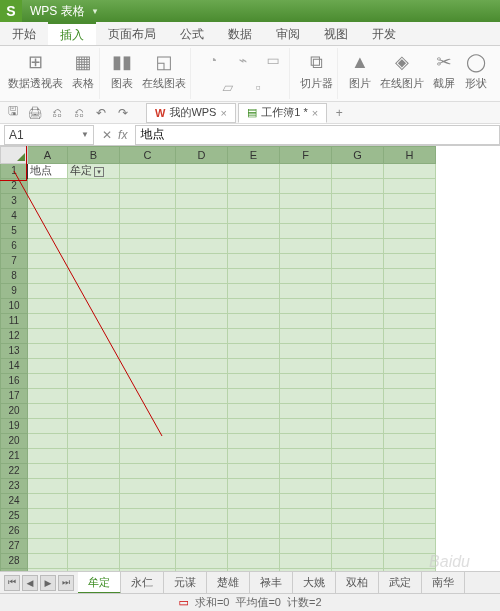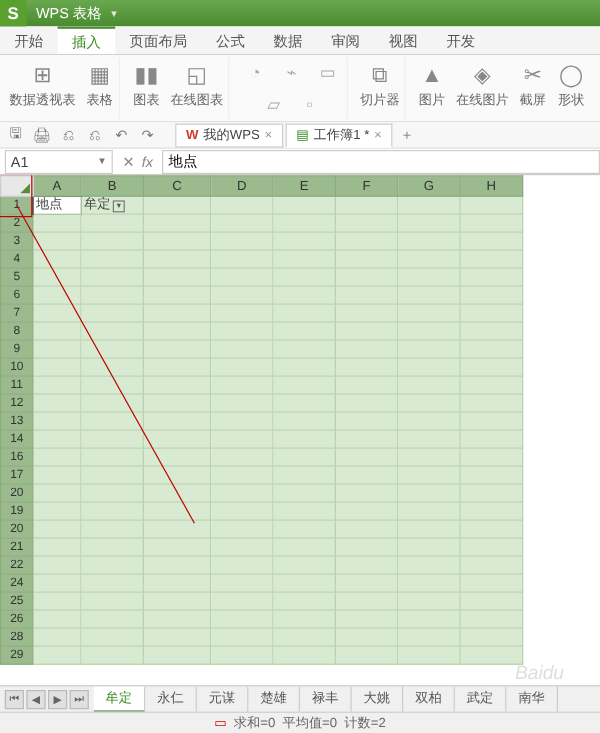--- a/index.html
+++ b/index.html
@@ -428,20 +428,31 @@
         <div class="cell ca"></div>
         <div class="cell cb"></div>
         <div class="cell cc"></div>
         <div class="cell cn"></div>
         <div class="cell cn"></div>
         <div class="cell cn"></div>
         <div class="cell cn"></div>
         <div class="cell cn"></div>
       </div>
       <div class="grid-row">
+        <div class="row-h">23</div>
+        <div class="cell ca"></div>
+        <div class="cell cb"></div>
+        <div class="cell cc"></div>
+        <div class="cell cn"></div>
+        <div class="cell cn"></div>
+        <div class="cell cn"></div>
+        <div class="cell cn"></div>
+        <div class="cell cn"></div>
+      </div>
+      <div class="grid-row">
         <div class="row-h">24</div>
         <div class="cell ca"></div>
         <div class="cell cb"></div>
         <div class="cell cc"></div>
         <div class="cell cn"></div>
         <div class="cell cn"></div>
         <div class="cell cn"></div>
         <div class="cell cn"></div>
         <div class="cell cn"></div>
       </div>
@@ -451,20 +462,31 @@
         <div class="cell cb"></div>
         <div class="cell cc"></div>
         <div class="cell cn"></div>
         <div class="cell cn"></div>
         <div class="cell cn"></div>
         <div class="cell cn"></div>
         <div class="cell cn"></div>
       </div>
       <div class="grid-row">
         <div class="row-h">26</div>
+        <div class="cell ca"></div>
+        <div class="cell cb"></div>
+        <div class="cell cc"></div>
+        <div class="cell cn"></div>
+        <div class="cell cn"></div>
+        <div class="cell cn"></div>
+        <div class="cell cn"></div>
+        <div class="cell cn"></div>
+      </div>
+      <div class="grid-row">
+        <div class="row-h">27</div>
         <div class="cell ca"></div>
         <div class="cell cb"></div>
         <div class="cell cc"></div>
         <div class="cell cn"></div>
         <div class="cell cn"></div>
         <div class="cell cn"></div>
         <div class="cell cn"></div>
         <div class="cell cn"></div>
       </div>
       <div class="grid-row">

